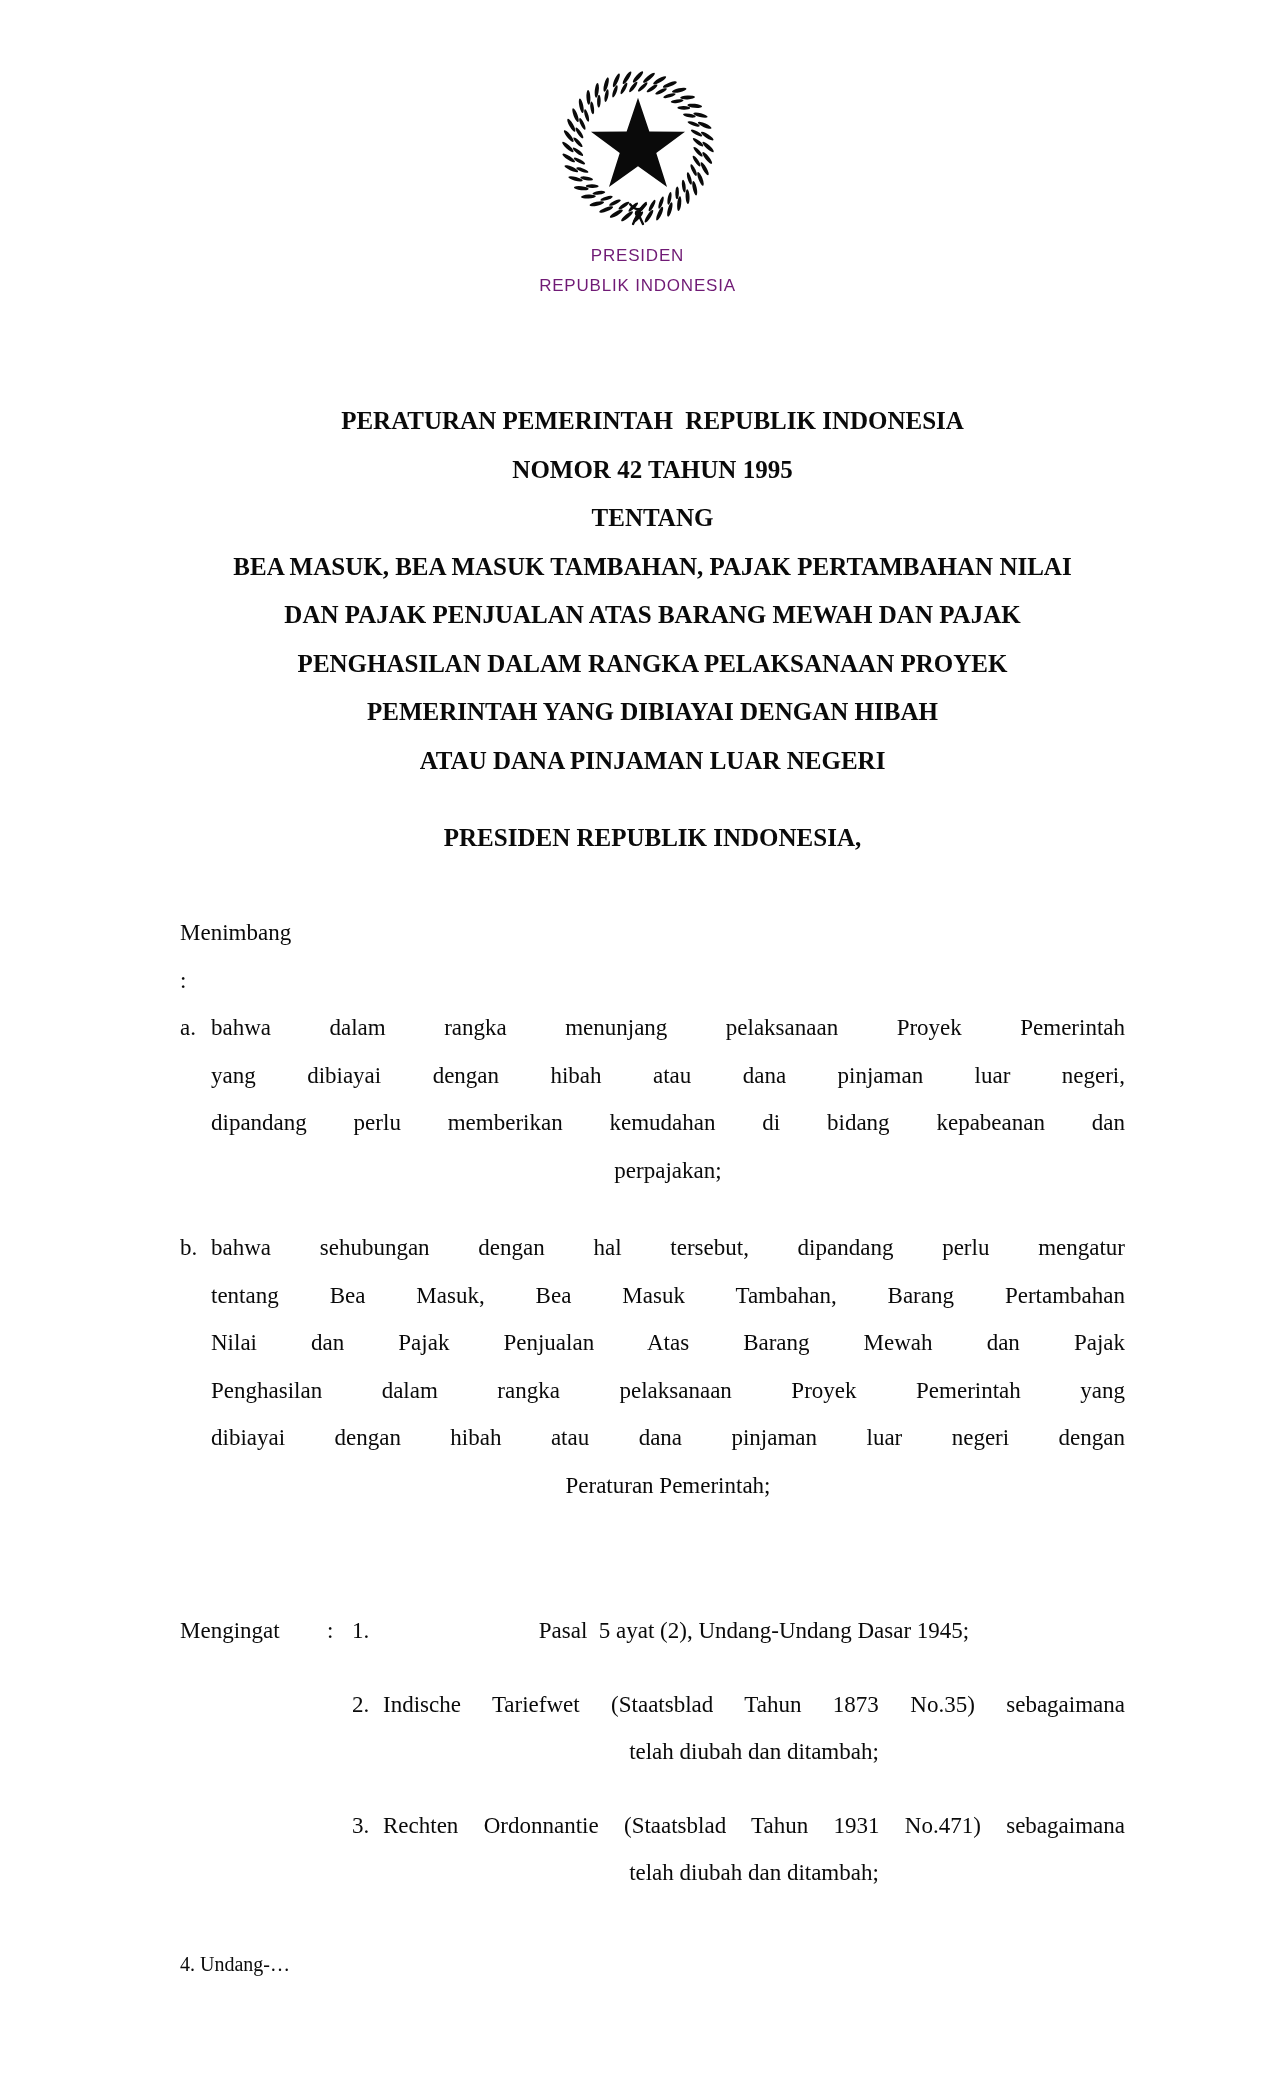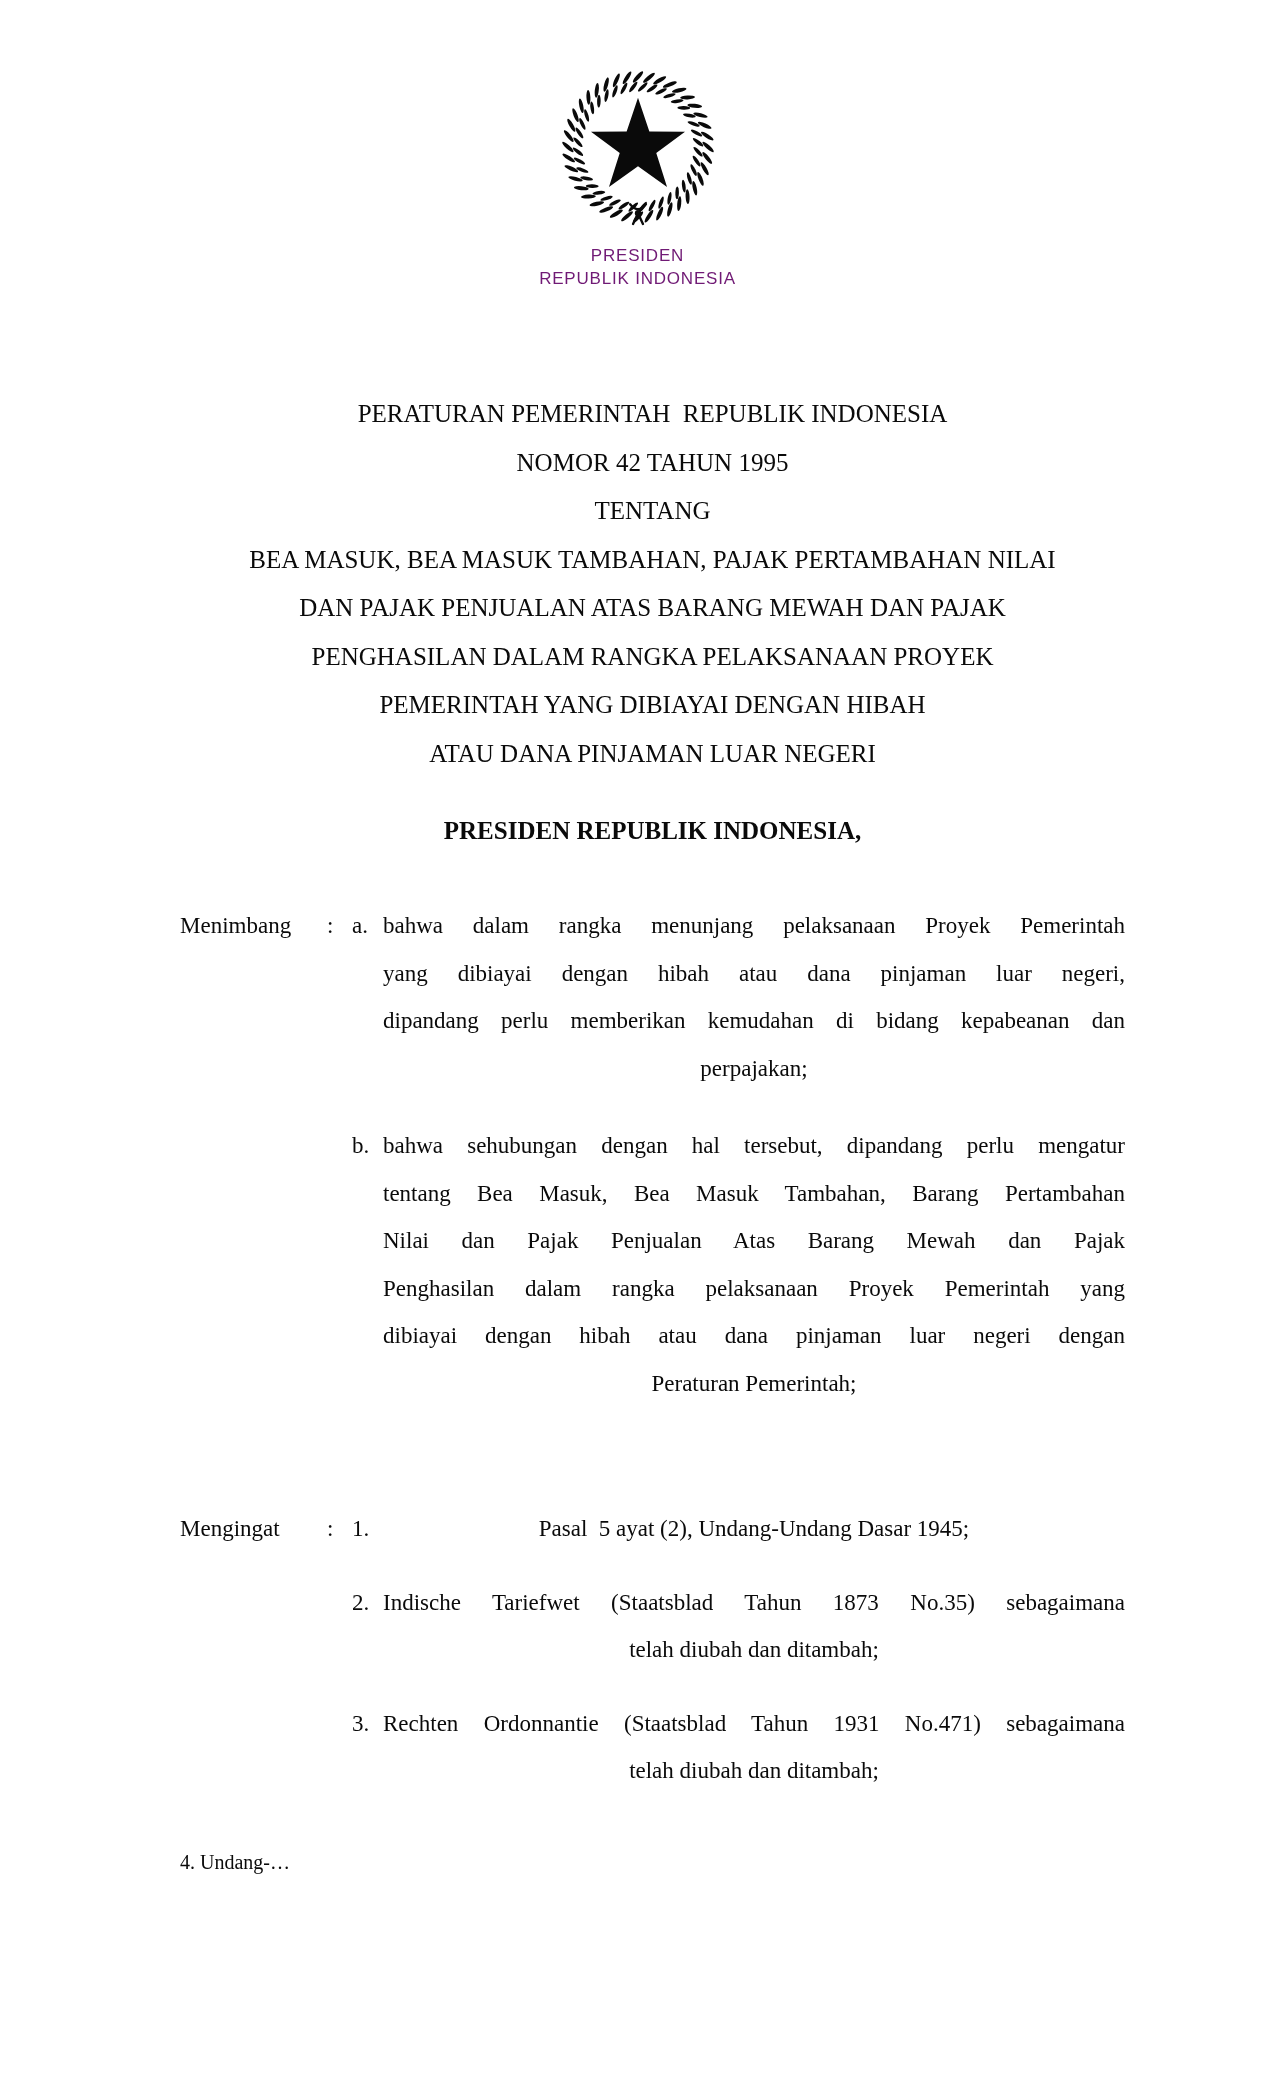--- a/index.html
+++ b/index.html
@@ -26,42 +26,42 @@
     font-size: 17px;
     line-height: 23px;
     letter-spacing: 0.8px;
     color: #701a75;
     text-align: center;
   }
   
   .title-block {
     margin: 100px 150px 0 180px;
     text-align: center;
-    font-weight: normal;
+    font-weight: bold;
     font-size: 25px;
   }
   .title-line {
     line-height: 48.5px;
     white-space: pre-wrap;
   }
   .preamble-heading {
     margin: 38px 150px 0 180px;
     text-align: center;
     font-weight: bold;
     font-size: 25px;
     line-height: 30px;
     white-space: pre-wrap;
   }
   
   .clause {
     display: flex;
     margin: 0 150px 0 180px;
     font-size: 23px;
   }
-  .clause-menimbang { margin-top: 56px; }
+  .clause-menimbang { margin-top: 56px; flex-direction: column; }
   .clause-mengingat { margin-top: 98px; }
   .clause-label { width: 147px; line-height: 47.5px; }
   .clause-colon { width: 25px; line-height: 47.5px; }
   .clause-items { flex: 1; min-width: 0; }
   .item { display: flex; }
   .item + .item-gap-a { margin-top: 30px; }
   .item-gap { margin-top: 26px; }
   .marker { width: 31px; line-height: 47.5px; }
   .item-lines { flex: 1; min-width: 0; }
   .line { line-height: 47.5px; }
@@ -163,21 +163,21 @@
           <ellipse cx="0" cy="-61" rx="1.8" ry="6.5" transform="rotate(328.5) rotate(42 0 -61)"></ellipse>
           <ellipse cx="0" cy="-61" rx="1.8" ry="6.5" transform="rotate(337.5) rotate(42 0 -61)"></ellipse>
           <ellipse cx="0" cy="-61" rx="1.8" ry="6.5" transform="rotate(346.5) rotate(42 0 -61)"></ellipse>
           <ellipse cx="0" cy="-61" rx="1.8" ry="6.5" transform="rotate(355.5) rotate(42 0 -61)"></ellipse>
         </g>
       <polygon points="0,-50 11.5,-15.8 47.6,-15.5 18.5,6 29.4,40.5 0,19.5 -29.4,40.5 -18.5,6 -47.6,-15.5 -11.5,-15.8" fill="#0a0a0a"></polygon>
       <path d="M-8 58 Q0 68 8 58 M0 67 L-5 78 M0 67 L5 78" fill="none" stroke="#0a0a0a" stroke-width="2.4" stroke-linecap="round"></path>
       <circle cx="0" cy="67" r="3.2" fill="#0a0a0a"></circle>
     </svg>
     <div class="org-name">PRESIDEN</div>
-    <div class="org-name" style="margin-top:0">REPUBLIK INDONESIA</div>
+    <div class="org-name" style="margin-top:7px">REPUBLIK INDONESIA</div>
   </div>
 
   <div class="title-block">
     <div class="title-line">PERATURAN PEMERINTAH  REPUBLIK INDONESIA</div>
     <div class="title-line">NOMOR 42 TAHUN 1995</div>
     <div class="title-line">TENTANG</div>
     <div class="title-line">BEA MASUK, BEA MASUK TAMBAHAN, PAJAK PERTAMBAHAN NILAI</div>
     <div class="title-line">DAN PAJAK PENJUALAN ATAS BARANG MEWAH DAN PAJAK</div>
     <div class="title-line">PENGHASILAN DALAM RANGKA PELAKSANAAN PROYEK</div>
     <div class="title-line">PEMERINTAH YANG DIBIAYAI DENGAN HIBAH</div>

